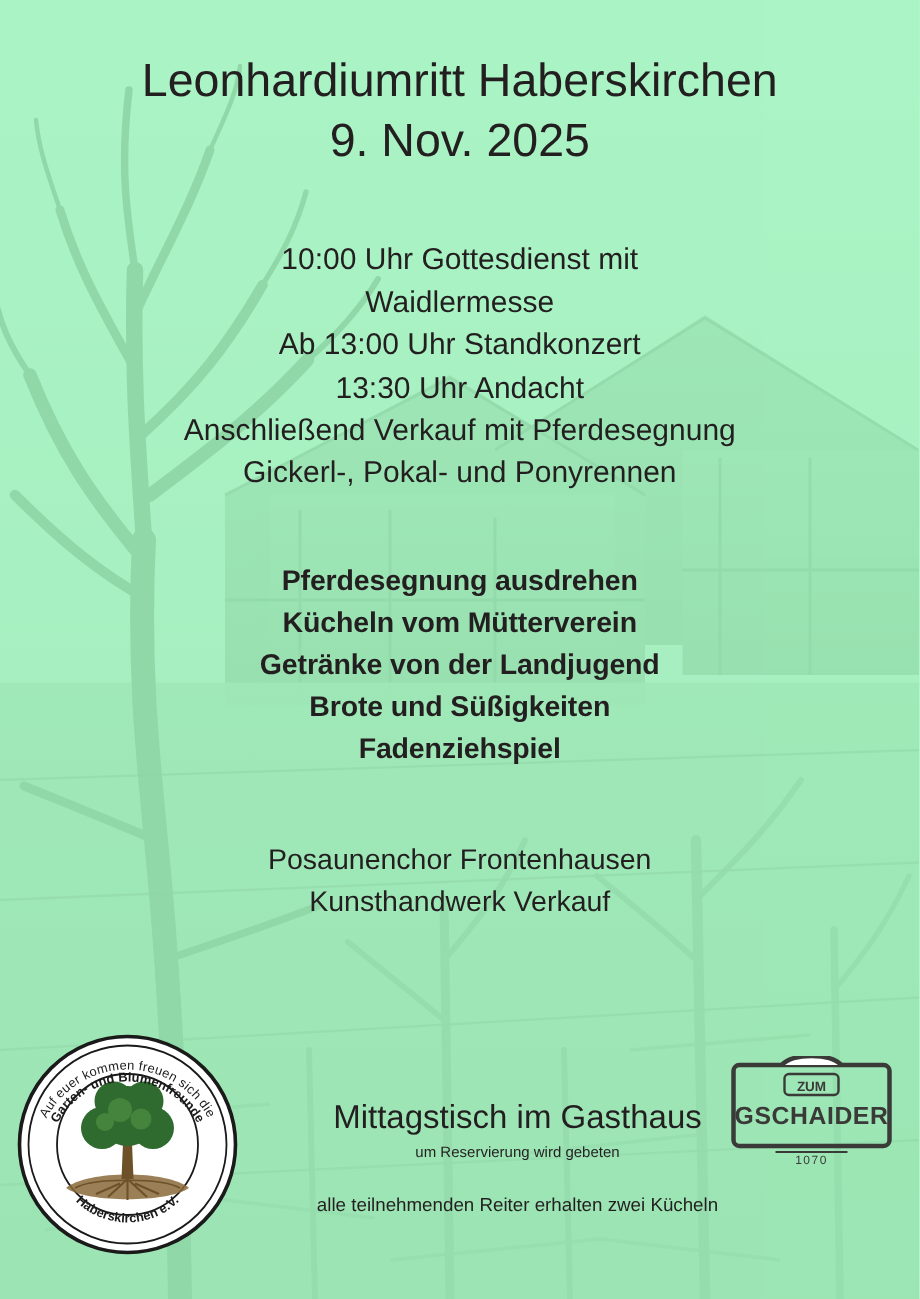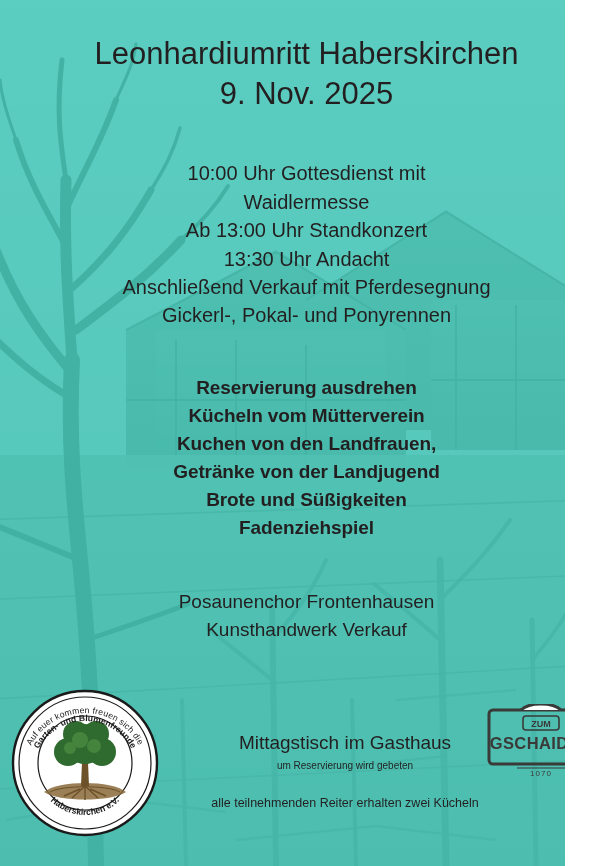--- a/index.html
+++ b/index.html
@@ -9,23 +9,23 @@
   body {
     width: 613px;
     height: 866px;
     background: #ffffff;
     font-family: "Liberation Sans", sans-serif;
     color: #231f20;
     overflow: hidden;
   }
   .poster {
     position: relative;
-    width: 565px;
+    width: 613px;
     height: 866px;
-    background: #14b8a6;
+    background: #86efac;
     overflow: hidden;
   }
 
   
   .bg-art {
     position: absolute;
     inset: 0;
     opacity: 0.30;
     pointer-events: none;
   }
@@ -87,21 +87,21 @@
 
   .mittagstisch {
     position: absolute;
     left: 215px;
     top: 44px;
     width: 260px;
     text-align: center;
   }
   .mittagstisch .m1 {
     display:block;
-    font-size: 19px;
+    font-size: 22px;
     line-height: 1.2;
     text-align: center;
   }
   .mittagstisch .m2 {
     display:block;
     font-size: 10px;
     line-height: 1.3;
     margin-top: 4px;
   }
   .reiter-note {
@@ -232,23 +232,22 @@
     <div class="block block-1">
       <span class="line">10:00 Uhr Gottesdienst mit</span>
       <span class="line">Waidlermesse</span>
       <span class="line">Ab 13:00 Uhr Standkonzert</span>
       <span class="line">13:30 Uhr Andacht</span>
       <span class="line">Anschließend Verkauf mit Pferdesegnung</span>
       <span class="line">Gickerl-, Pokal- und Ponyrennen</span>
     </div>
 
     <div class="block block-2">
-      <span class="line">Reservierung ausdrehen</span>
+      <span class="line">Pferdesegnung ausdrehen</span>
       <span class="line">Kücheln vom Mütterverein</span>
-      <span class="line">Kuchen von den Landfrauen,</span>
       <span class="line">Getränke von der Landjugend</span>
       <span class="line">Brote und Süßigkeiten</span>
       <span class="line">Fadenziehspiel</span>
     </div>
 
     <div class="block block-3">
       <span class="line">Posaunenchor Frontenhausen</span>
       <span class="line">Kunsthandwerk Verkauf</span>
     </div>
 

